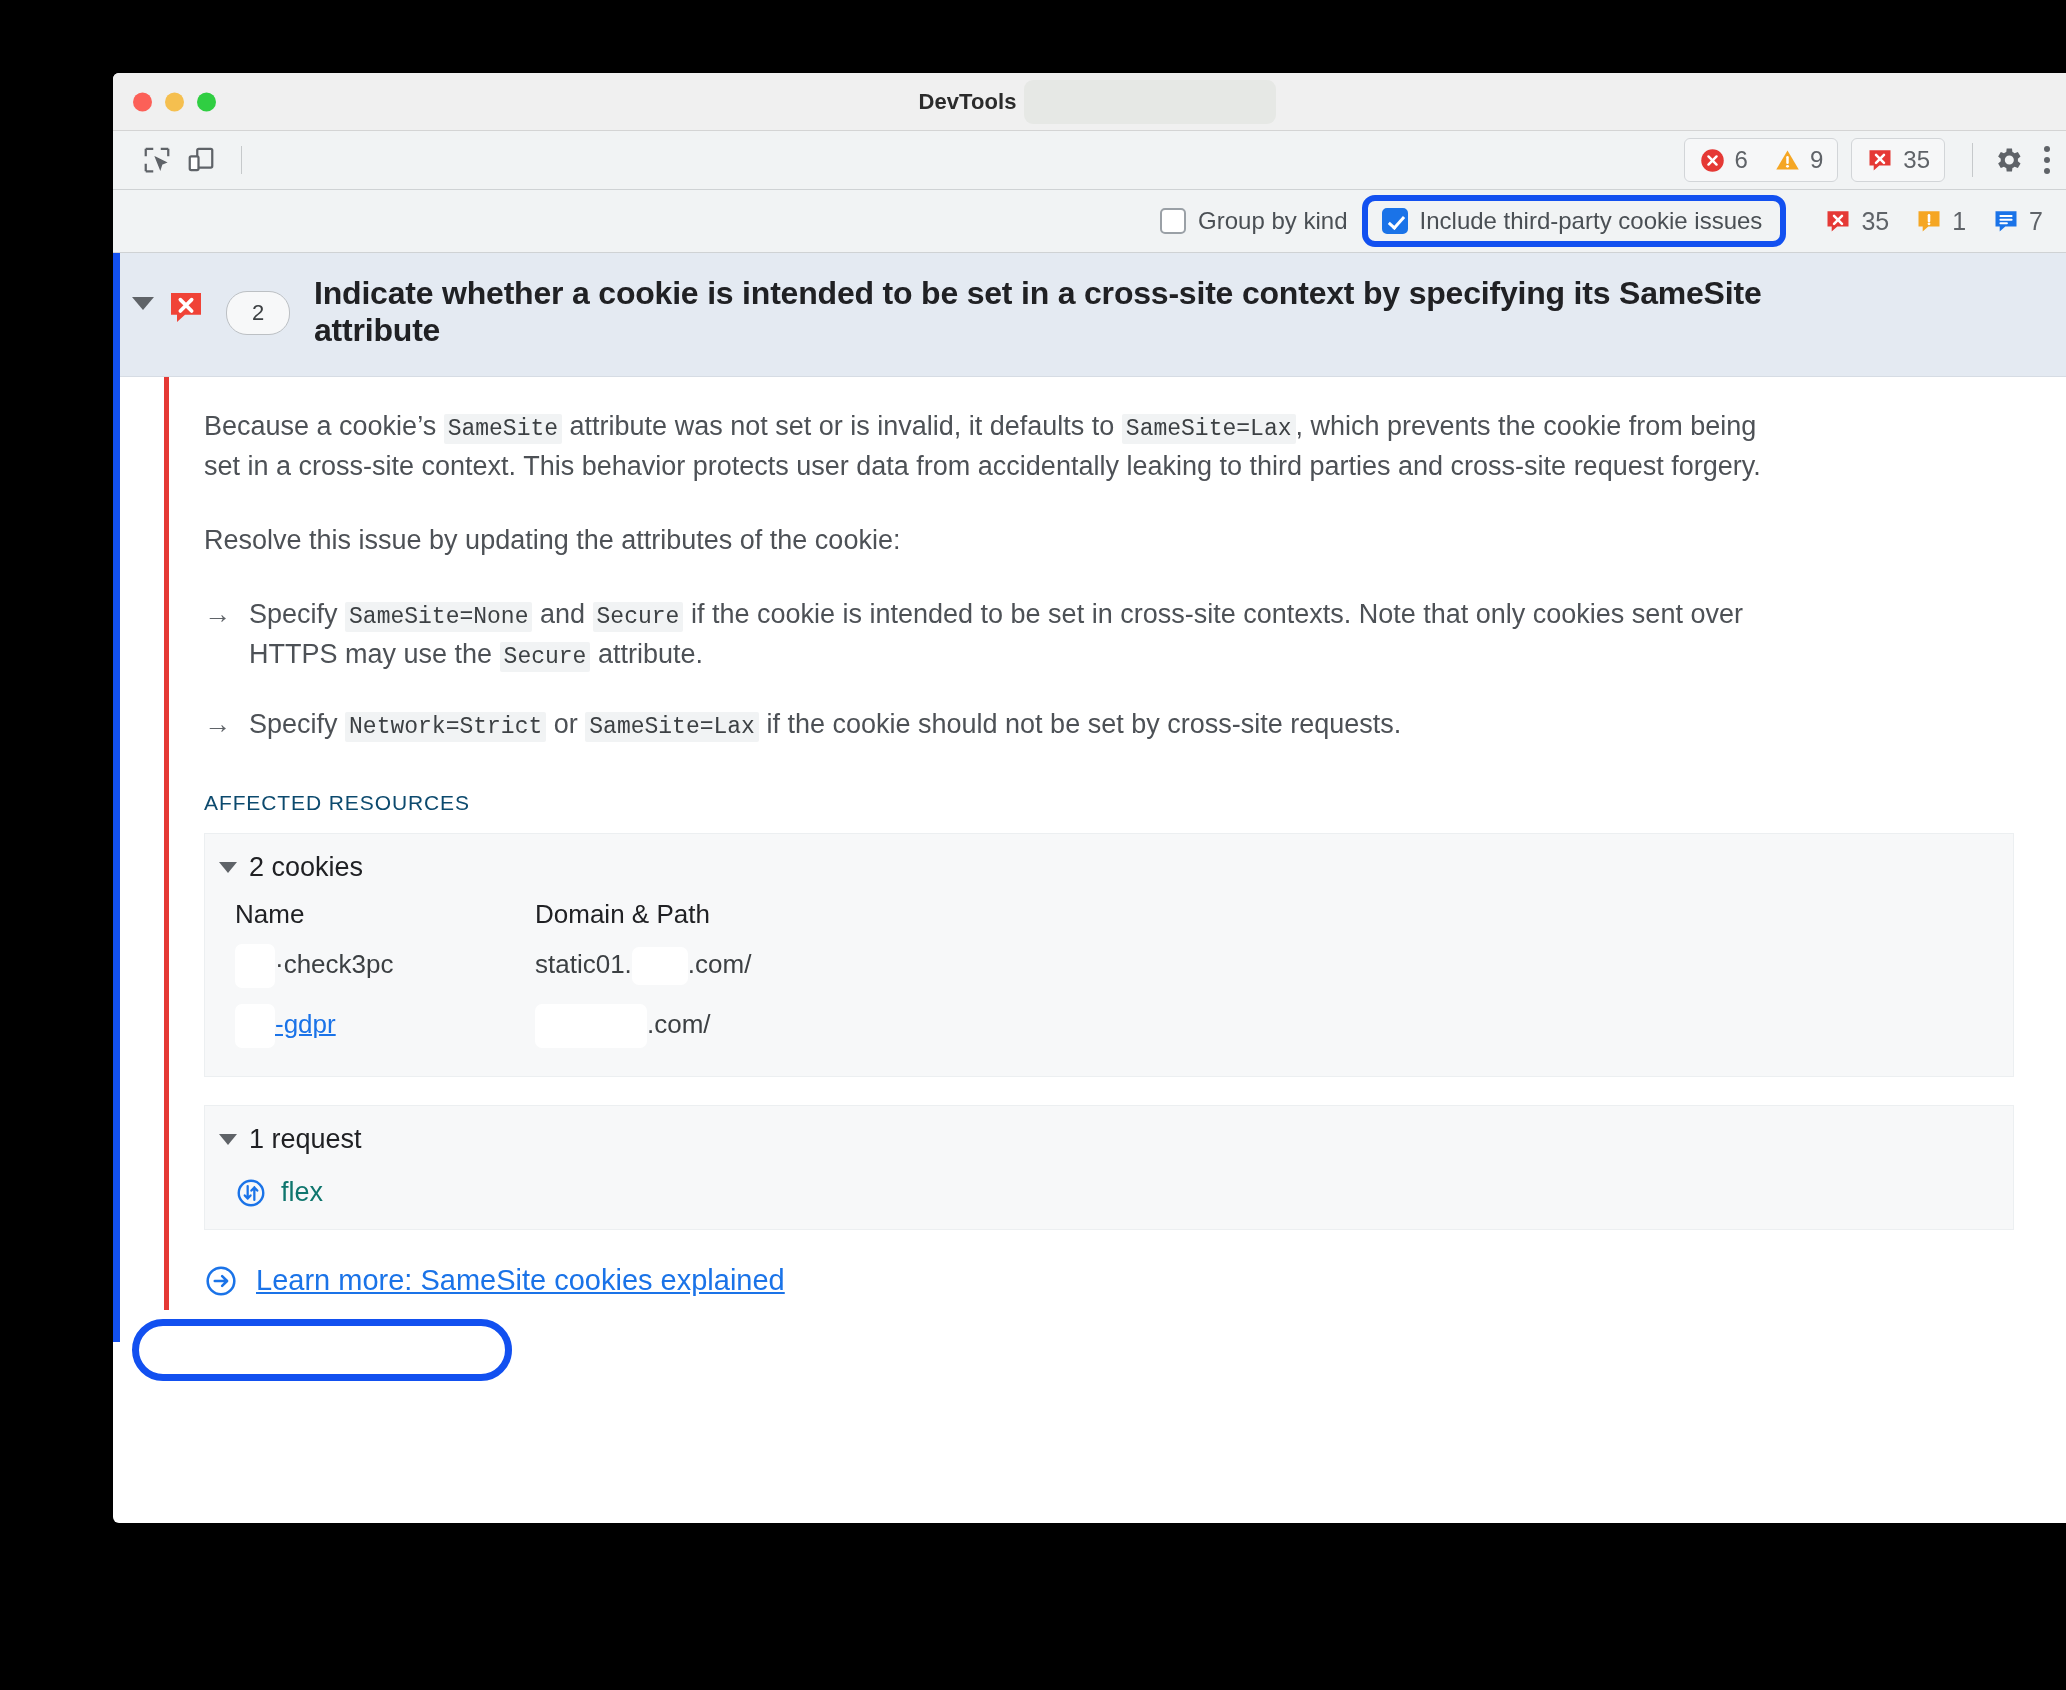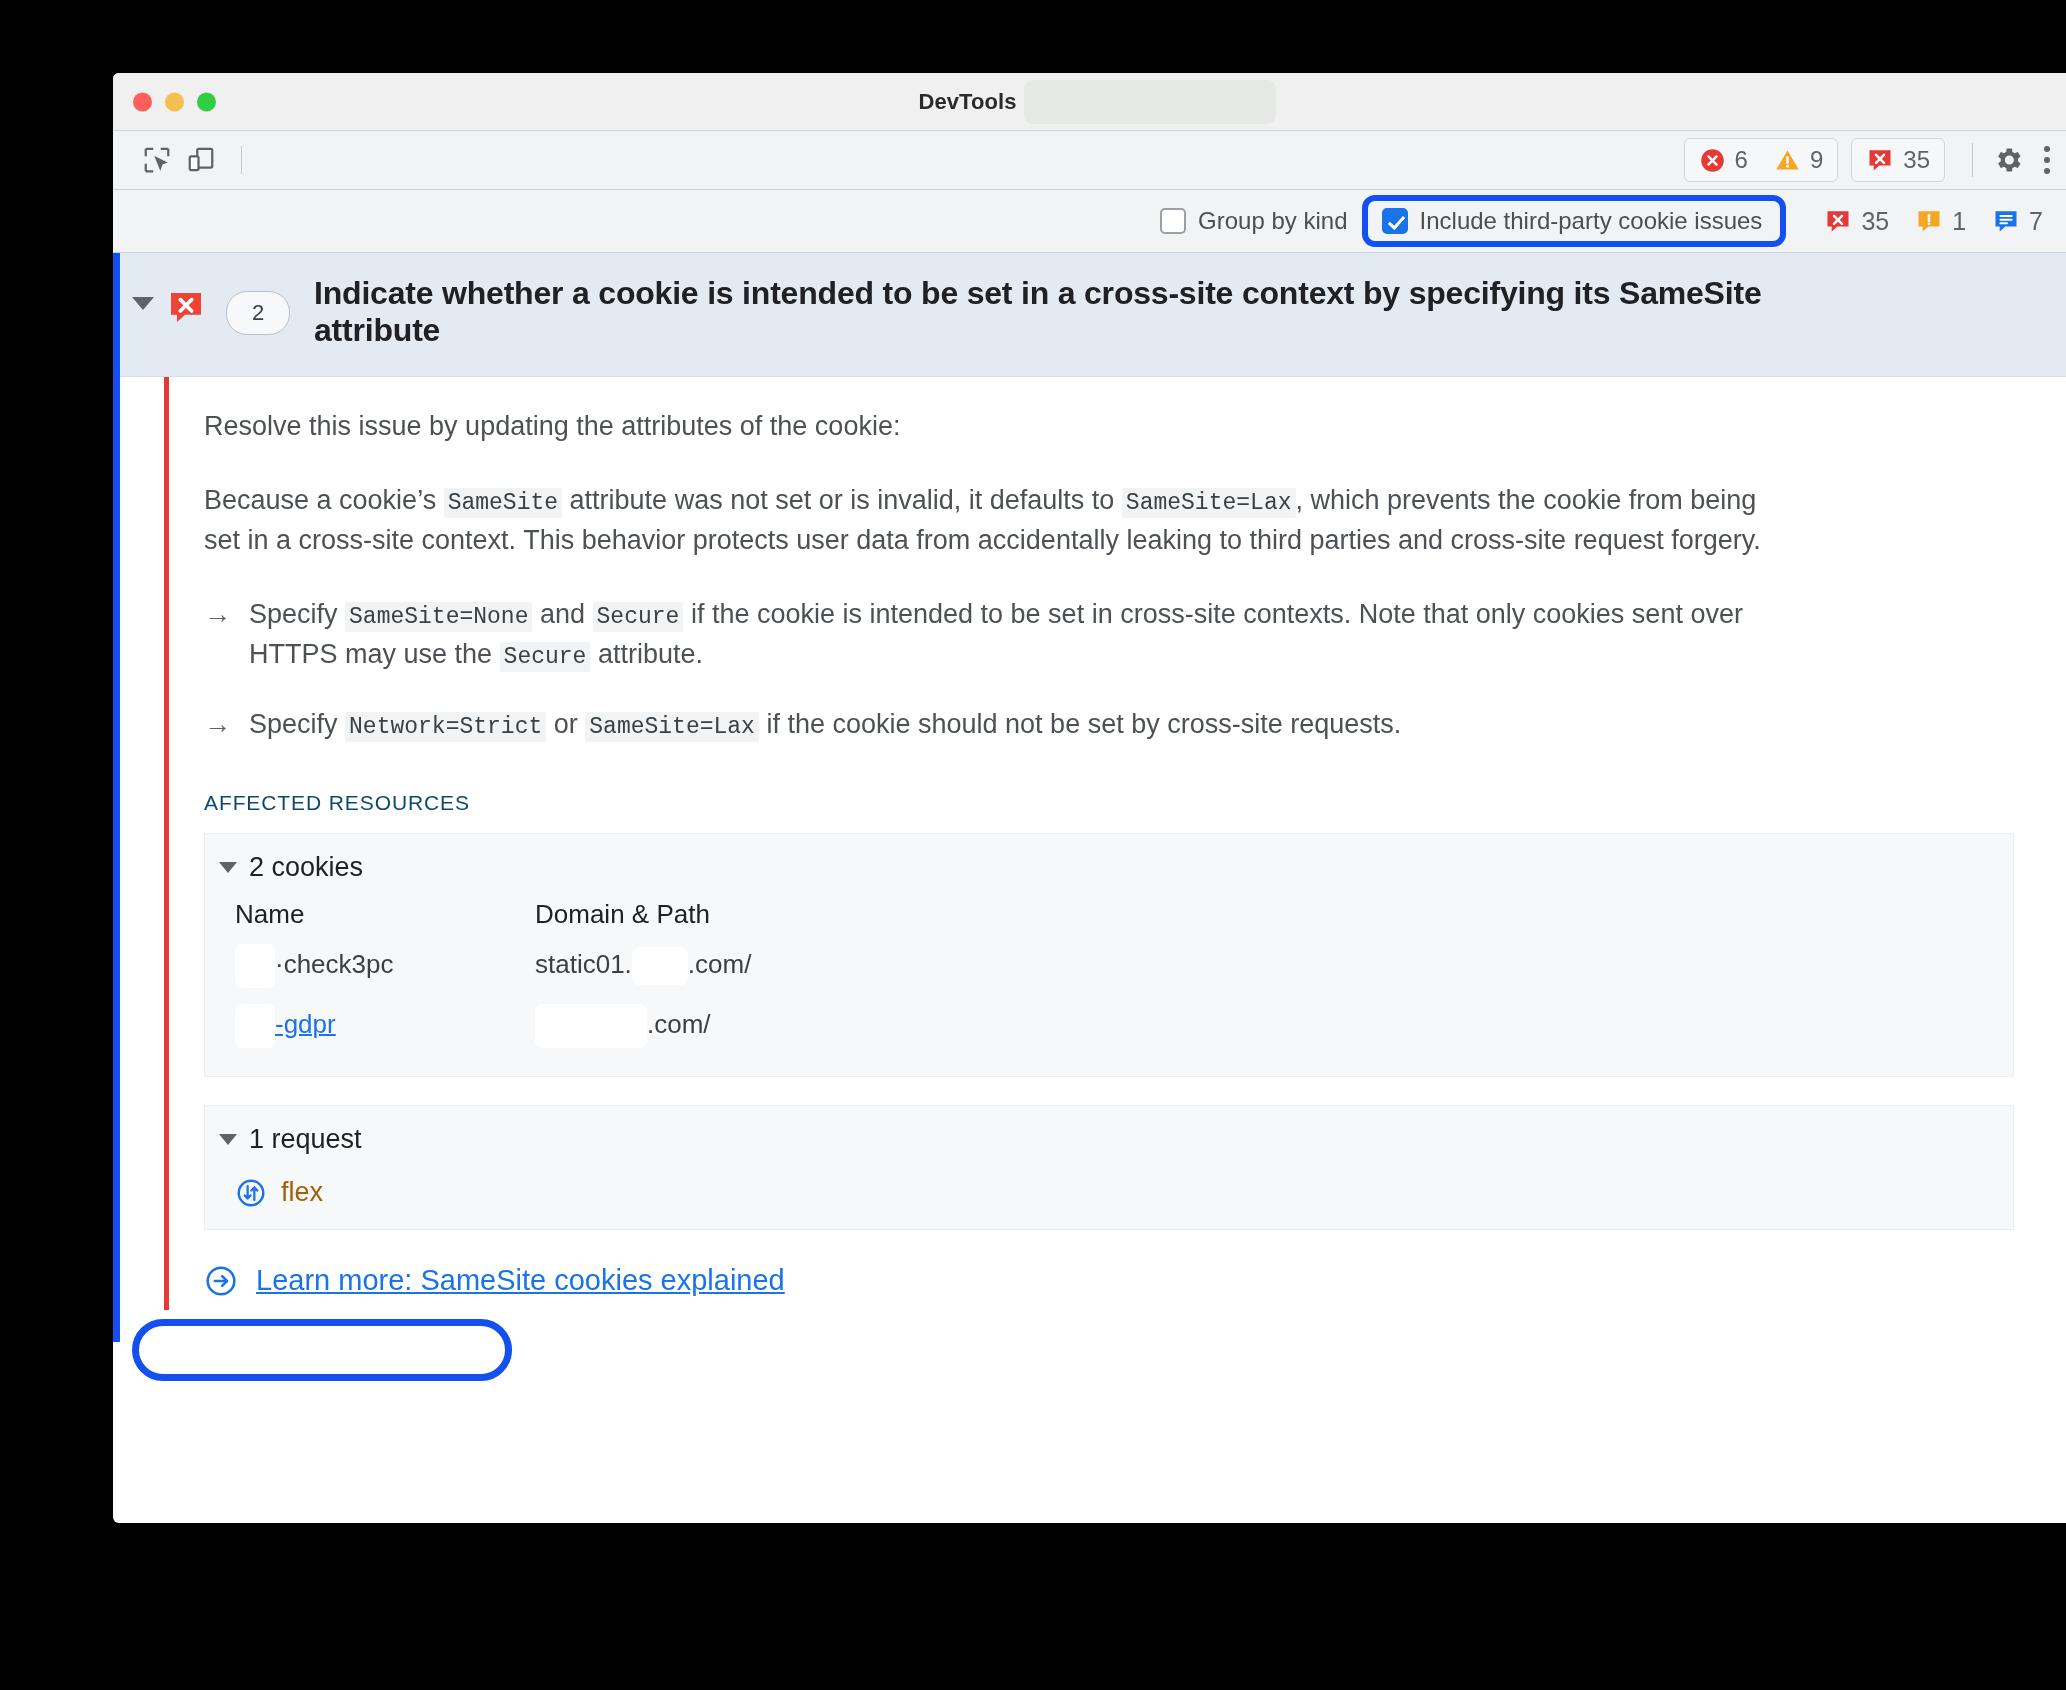--- a/index.html
+++ b/index.html
@@ -316,21 +316,21 @@
     border: 7px solid #1250f0;
     border-radius: 32px;
     box-sizing: border-box;
     pointer-events: none;
   }
 
   .req-row {
     display: flex; align-items: center; gap: 14px;
     margin-top: 22px; margin-left: 30px;
   }
-  .req-name { color: #a16207; font-size: 27px; }
+  .req-name { color: #0f766e; font-size: 27px; }
 
   .learn {
     display: flex; align-items: center; gap: 18px;
     margin-top: 34px;
   }
   .learn a {
     color: #1a73e8; font-size: 29px; text-decoration: underline;
   }
 </style>
 </head>
@@ -458,23 +458,23 @@
           </svg>
         </div>
         <div class="count-badge">2</div>
         <div class="head-title">Indicate whether a cookie is intended to be set in a cross-site context by specifying its SameSite attribute</div>
       </div>
 
       <div class="issue-body">
         <div class="red-rail"></div>
         <div class="body-inner">
 
+          <p class="para"><span>Because a cookie’s </span><code class="mono">SameSite</code><span> attribute was not set or is invalid, it defaults to </span><code class="mono">SameSite=Lax</code><span>, which prevents the cookie from being set in a cross-site context. This behavior protects user data from accidentally leaking to third parties and cross-site request forgery.</span></p>
+
           <p class="para">Resolve this issue by updating the attributes of the cookie:</p>
-
-          <p class="para"><span>Because a cookie’s </span><code class="mono">SameSite</code><span> attribute was not set or is invalid, it defaults to </span><code class="mono">SameSite=Lax</code><span>, which prevents the cookie from being set in a cross-site context. This behavior protects user data from accidentally leaking to third parties and cross-site request forgery.</span></p>
 
           <div class="arrow-item">
             <span class="arrow-glyph">→</span>
             <span class="arrow-text"><span>Specify </span><code class="mono">SameSite=None</code><span> and </span><code class="mono">Secure</code><span> if the cookie is intended to be set in cross-site contexts. Note that only cookies sent over HTTPS may use the </span><code class="mono">Secure</code><span> attribute.</span></span>
           </div>
 
           <div class="arrow-item">
             <span class="arrow-glyph">→</span>
             <span class="arrow-text"><span>Specify </span><code class="mono">Network=Strict</code><span> or </span><code class="mono">SameSite=Lax</code><span> if the cookie should not be set by cross-site requests.</span></span>
           </div>

